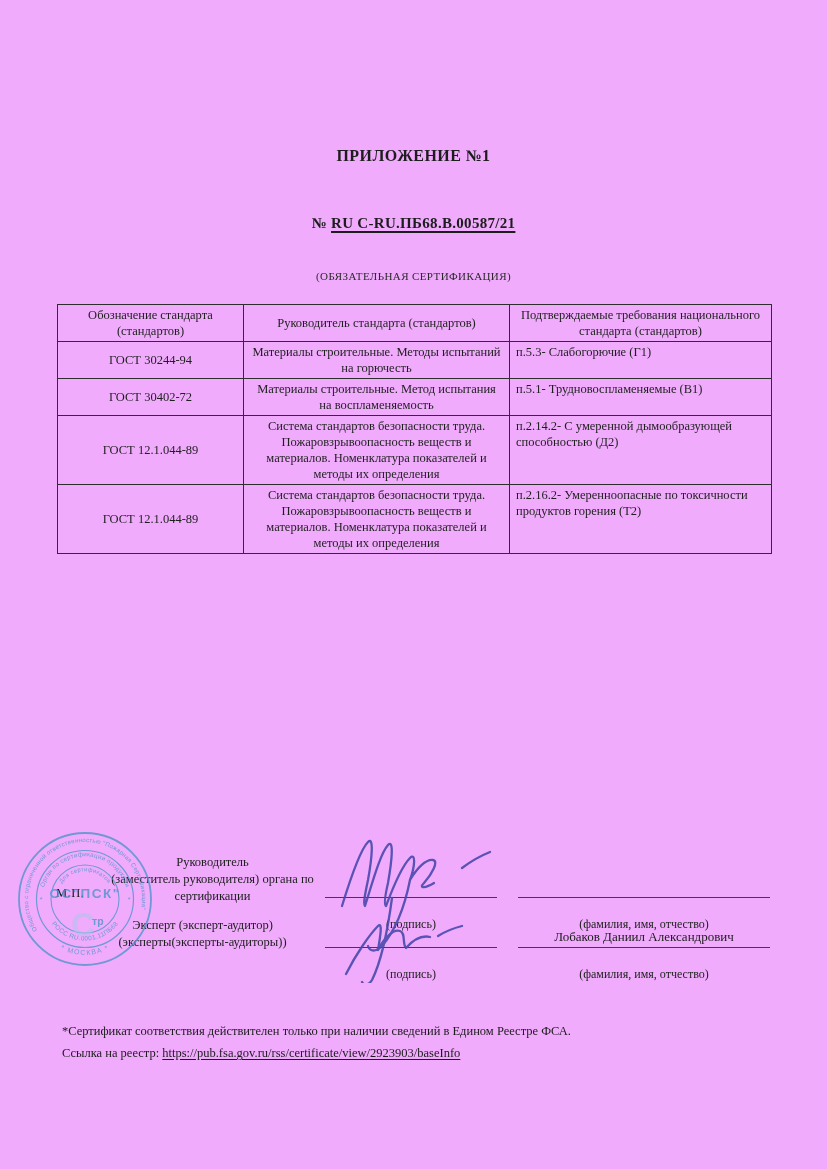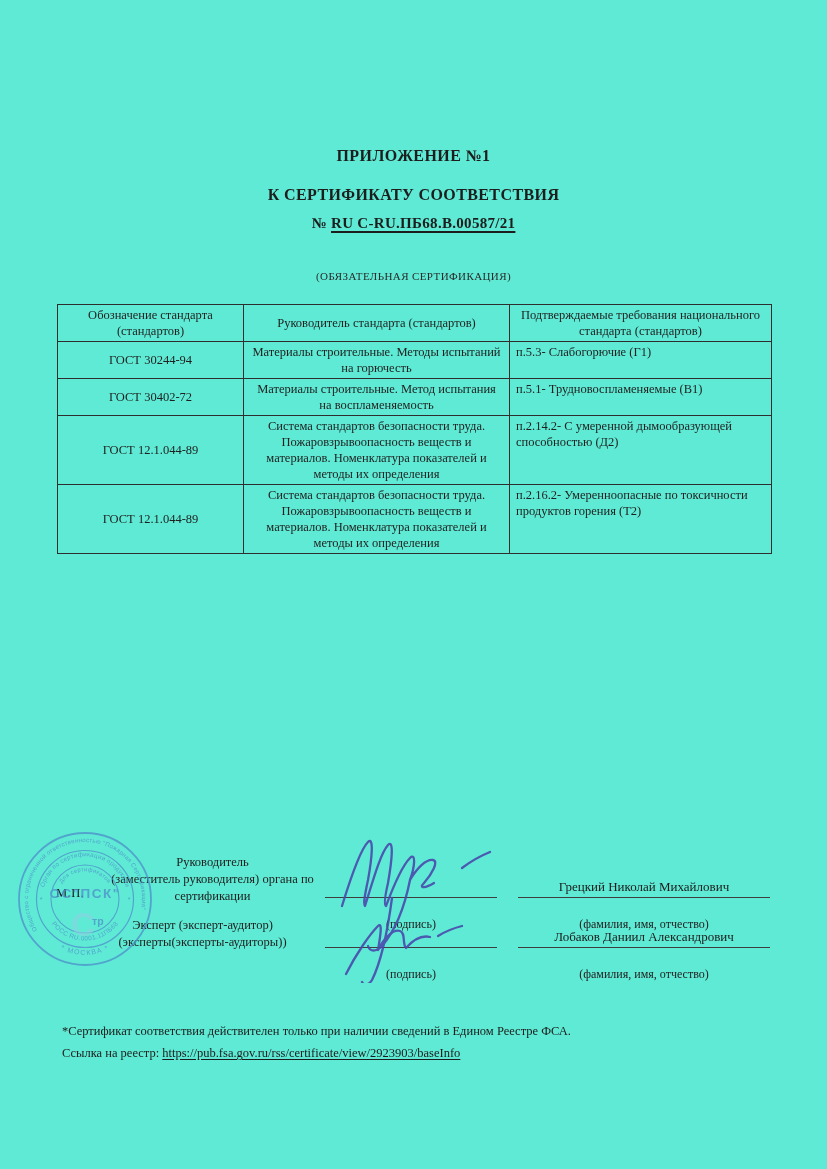--- a/index.html
+++ b/index.html
@@ -1,19 +1,19 @@
 <!DOCTYPE html>
 <html><head>
 <meta charset="utf-8">
 <style>
   * { margin:0; padding:0; box-sizing:border-box; }
   html,body { background:#e8e8e8; }
   .page {
     position:relative; width:827px; height:1169px; margin:0 auto;
-    background:#5eead4; overflow:hidden;
+    background:#f0abfc; overflow:hidden;
     font-family:"Liberation Serif","DejaVu Serif",serif; color:#1d1d1d;
   }
   
   .hdr { position:absolute; left:0; width:100%; text-align:center; }
   .hdr-title { font-size:16px; font-weight:bold; letter-spacing:.4px; }
   .hdr-num   { font-size:15px; font-weight:bold; letter-spacing:.3px; }
   .hdr-num .u { text-decoration:underline; text-underline-offset:3px; text-decoration-thickness:1.5px;text-align:center; }
   .hdr-type  { font-size:11px; letter-spacing:.4px; color:#2a2a2a; }
   
   table.std {
@@ -40,21 +40,20 @@
   
   .foot { font-size:12.5px; color:#1c1c1c; }
   .foot a { color:#1c1c1c; text-decoration:underline; text-underline-offset:2px; }
 </style>
 </head>
 <body>
 
 <div class="page">
 
   <div class="hdr hdr-title abs" style="top:147px;">ПРИЛОЖЕНИЕ №1</div>
-  <div class="hdr hdr-title abs" style="top:186px;">К СЕРТИФИКАТУ СООТВЕТСТВИЯ</div>
   <div class="hdr hdr-num abs" style="top:215px;"><span>№ </span><span class="u">RU C-RU.ПБ68.В.00587/21</span></div>
   <div class="hdr hdr-type abs" style="top:253px;margin-top:17px;">(ОБЯЗАТЕЛЬНАЯ СЕРТИФИКАЦИЯ)</div>
 
   <table class="std">
     <thead>
       <tr>
         <th style="width:186px;">Обозначение стандарта (стандартов)</th>
         <th style="width:266px;">Руководитель стандарта (стандартов)</th>
         <th style="width:262px;">Подтверждаемые требования национального стандарта (стандартов)</th>
       </tr>
@@ -92,21 +91,20 @@
   </div>
 
   <div class="abs role" style="left:95px; top:917px; width:215px;">
     <div>Эксперт (эксперт-аудитор)</div>
     <div>(эксперты(эксперты-аудиторы))</div>
   </div>
 
   <div class="abs sig-line" style="left:325px; top:897px; width:172px;"></div>
   <div class="abs caption" style="left:325px; top:899px; width:172px;">(подпись)</div>
 
-  <div class="abs name" style="left:518px; top:879px; width:252px;">Грецкий Николай Михайлович</div>
   <div class="abs sig-line" style="left:518px; top:897px; width:252px;"></div>
   <div class="abs caption" style="left:518px; top:899px; width:252px;">(фамилия, имя, отчество)</div>
 
   <div class="abs sig-line" style="left:325px; top:947px; width:172px;"></div>
   <div class="abs caption" style="left:325px; top:949px; width:172px;">(подпись)</div>
 
   <div class="abs name" style="left:518px; top:929px; width:252px;">Лобаков Даниил Александрович</div>
   <div class="abs sig-line" style="left:518px; top:947px; width:252px;"></div>
   <div class="abs caption" style="left:518px; top:949px; width:252px;">(фамилия, имя, отчество)</div>
 

